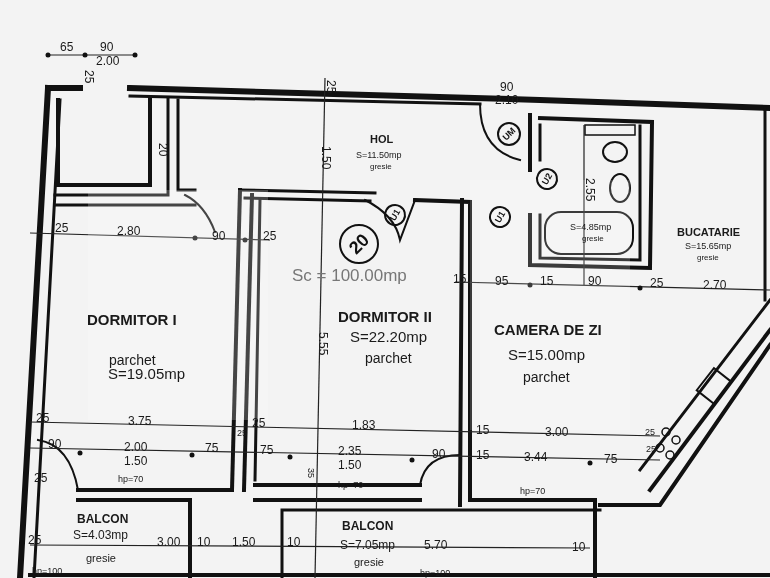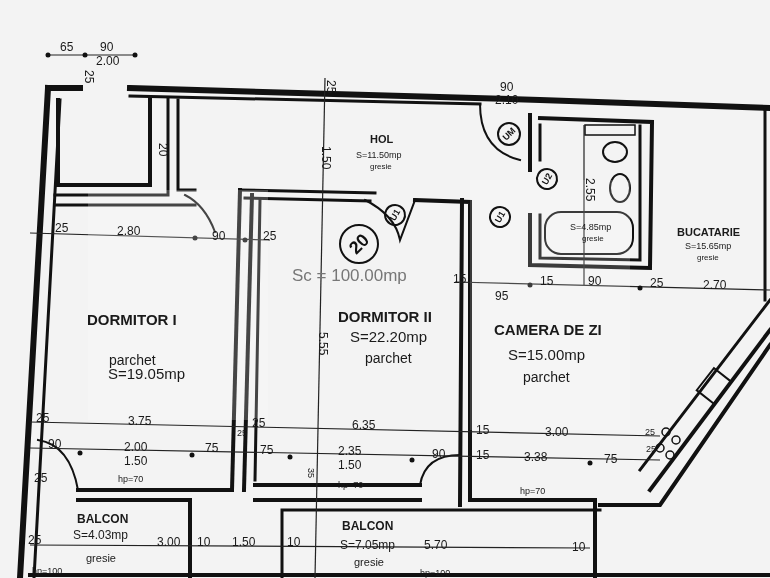--- a/index.html
+++ b/index.html
@@ -160,46 +160,46 @@
 
 <div class="lbl dim vert" style="left:597px;top:178px;">2.55</div>
 <div class="lbl dim vert" style="left:170px;top:143px;">20</div>
 
 <div class="lbl dim" style="left:55px;top:221px;">25</div>
 <div class="lbl dim" style="left:117px;top:224px;">2.80</div>
 <div class="lbl dim" style="left:212px;top:229px;">90</div>
 <div class="lbl dim" style="left:263px;top:229px;">25</div>
 
 <div class="lbl dim" style="left:453px;top:272px;">15</div>
-<div class="lbl dim" style="left:495px;top:289px;">95</div>
+<div class="lbl dim" style="left:495px;top:274px;">95</div>
 <div class="lbl dim" style="left:540px;top:274px;">15</div>
 <div class="lbl dim" style="left:588px;top:274px;">90</div>
 <div class="lbl dim" style="left:650px;top:276px;">25</div>
 <div class="lbl dim" style="left:703px;top:278px;">2.70</div>
 
 <div class="lbl dim vert" style="left:330px;top:332px;">5.55</div>
 
 <div class="lbl dim" style="left:36px;top:411px;">25</div>
 <div class="lbl dim" style="left:128px;top:414px;">3.75</div>
 <div class="lbl dim" style="left:252px;top:416px;">25</div>
-<div class="lbl dim" style="left:352px;top:418px;">6.35</div>
+<div class="lbl dim" style="left:352px;top:418px;">1.83</div>
 <div class="lbl dim" style="left:476px;top:423px;">15</div>
 <div class="lbl dim" style="left:545px;top:425px;">3.00</div>
 <div class="lbl dim-s" style="left:645px;top:427px;">25</div>
 
 <div class="lbl dim" style="left:48px;top:437px;">90</div>
 <div class="lbl dim" style="left:124px;top:440px;">2.00</div>
 <div class="lbl dim" style="left:124px;top:454px;">1.50</div>
 <div class="lbl dim" style="left:205px;top:441px;">75</div>
 <div class="lbl dim" style="left:260px;top:443px;">75</div>
 <div class="lbl dim" style="left:338px;top:444px;">2.35</div>
 <div class="lbl dim" style="left:338px;top:458px;">1.50</div>
 <div class="lbl dim" style="left:432px;top:447px;">90</div>
 <div class="lbl dim" style="left:476px;top:448px;">15</div>
-<div class="lbl dim" style="left:524px;top:450px;">3.38</div>
+<div class="lbl dim" style="left:524px;top:450px;">3.44</div>
 <div class="lbl dim" style="left:604px;top:452px;">75</div>
 <div class="lbl dim-s" style="left:646px;top:444px;">25</div>
 <div class="lbl dim" style="left:34px;top:471px;">25</div>
 
 <div class="lbl dim-s" style="left:118px;top:474px;">hp=70</div>
 <div class="lbl dim-s" style="left:338px;top:480px;">hp=70</div>
 <div class="lbl dim-s" style="left:520px;top:486px;">hp=70</div>
 <div class="lbl dim-s" style="left:32px;top:566px;">hp=100</div>
 <div class="lbl dim-s" style="left:420px;top:568px;">hp=100</div>
 

